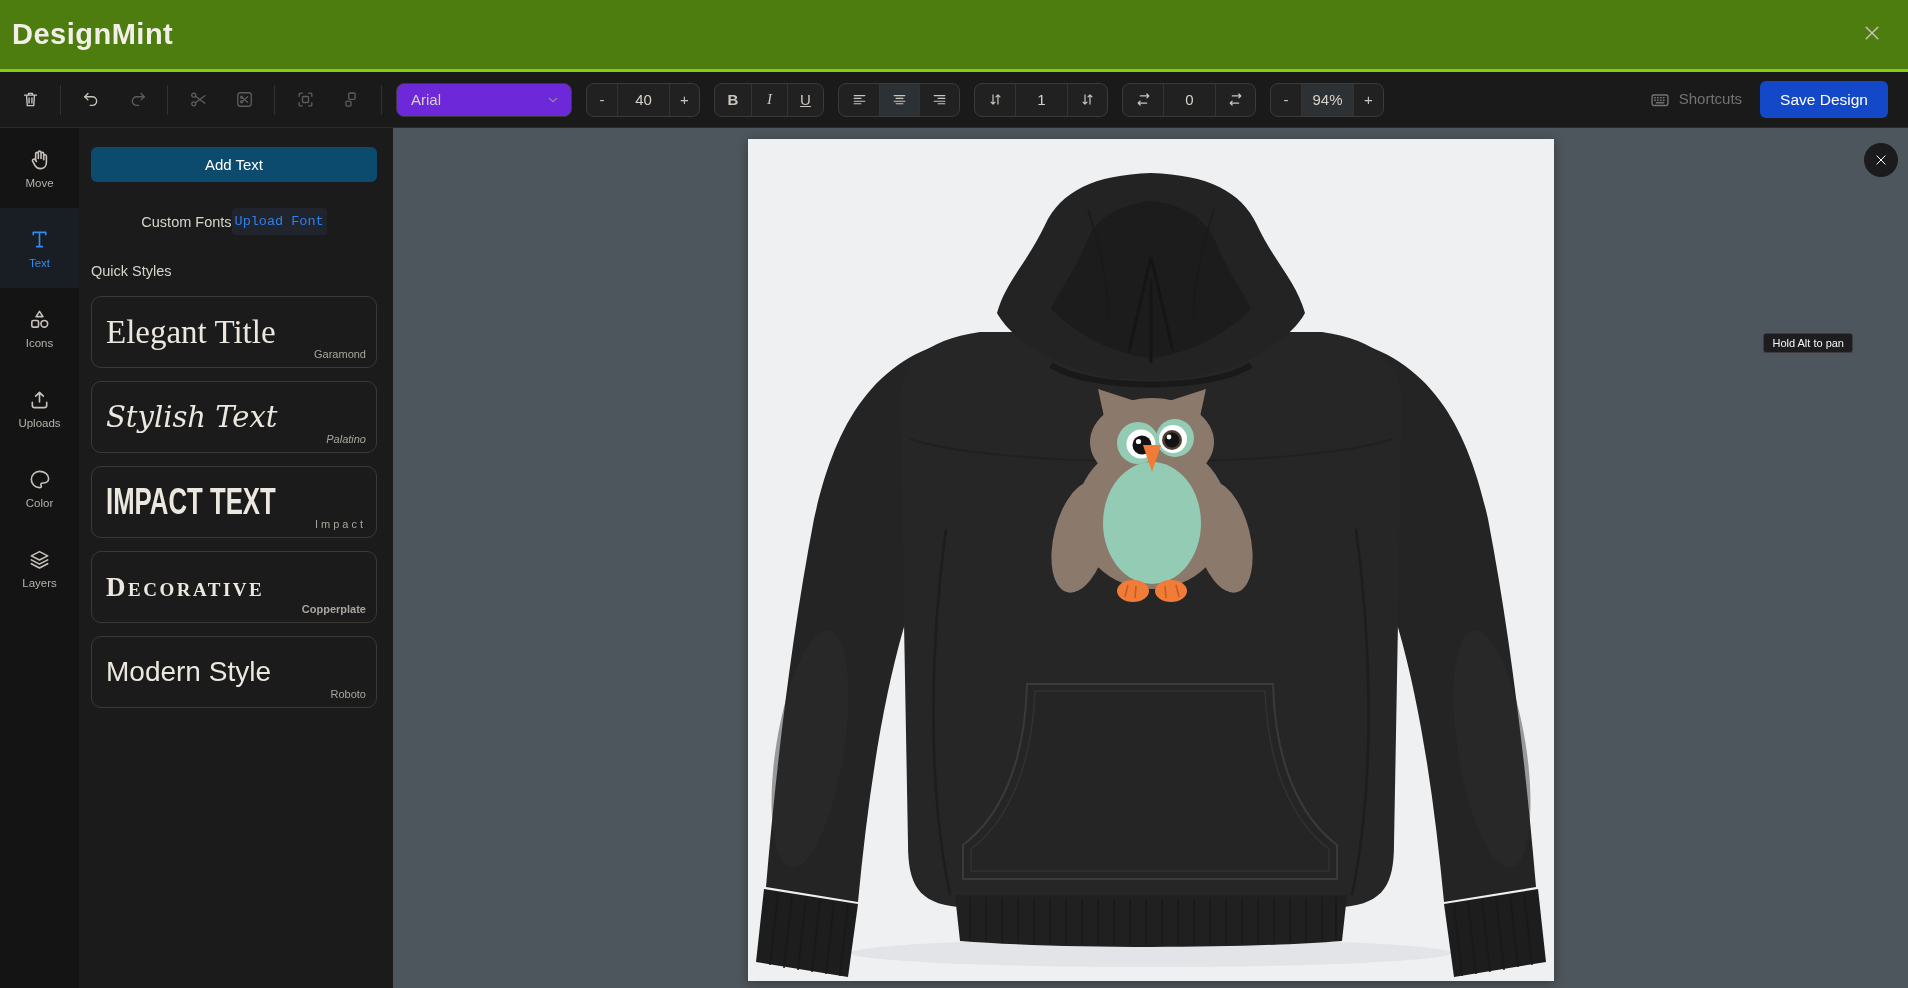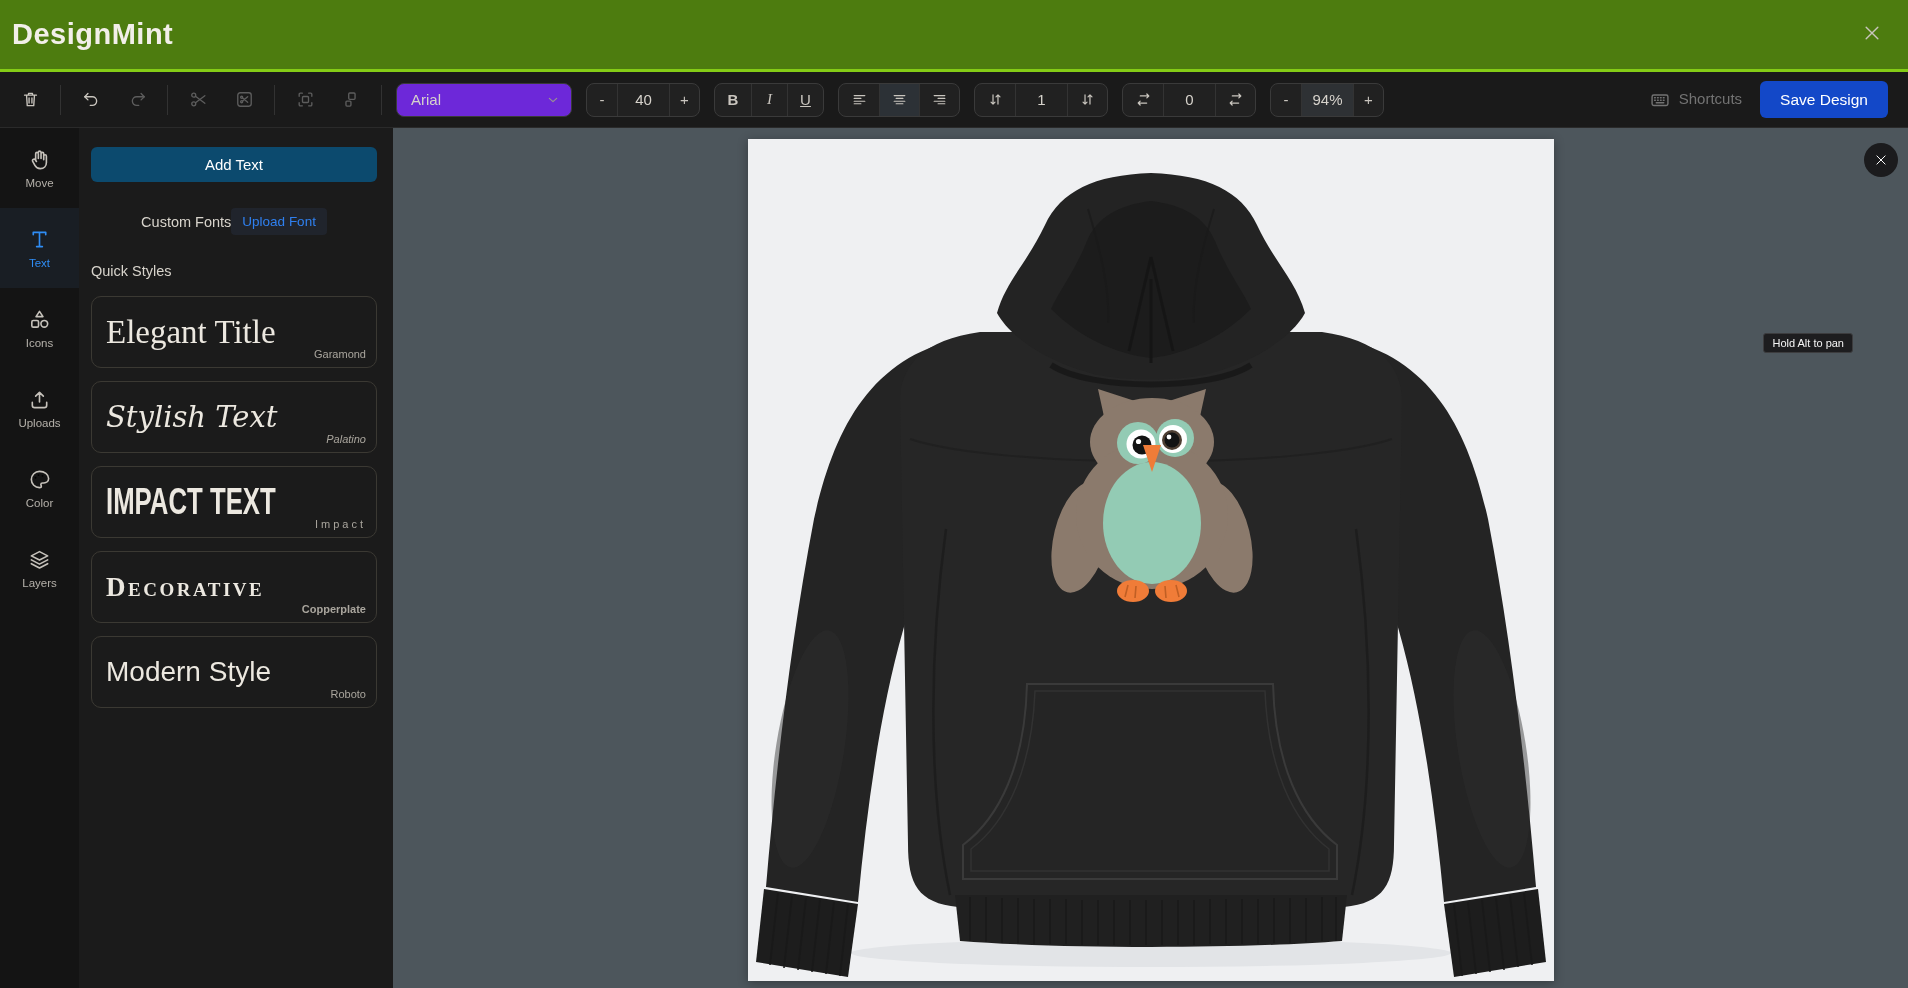--- a/index.html
+++ b/index.html
@@ -58,22 +58,22 @@
   .rail-item .lbl { font-size:11.5px; color:#b5b1aa; }
   .rail-item svg { width:23px; height:23px; }
   .rail-item.active { background:#191e24; color:#2f8df5; }
   .rail-item.active .lbl { color:#2f8df5; }
 
   .panel { width:314px; background:#1b1b1b; flex:0 0 auto; padding:19px 16px 0 12px; }
   .add-text-btn { width:100%; height:35px; background:#0c4a6e; color:#fff; border:none;
     border-radius:6px; font-size:15px; cursor:pointer; font-family:inherit; }
   .cf-row { margin-top:26px; display:flex; align-items:center; justify-content:center; }
   .cf-label, .qs-label { color:#d8d4cc; font-size:14.5px; }
-  .upload-font { background:#20242c; color:#2f80f0; font-size:13.5px; padding:6px 11px;
-    border:none; border-radius:4px; cursor:pointer; font-family:Liberation Sans, sans-serif; }
+  .upload-font { background:#20242c; color:#2f80f0; font-size:13.5px; padding:6px 3px;
+    border:none; border-radius:4px; cursor:pointer; font-family:Liberation Mono, monospace; }
   .qs-label { margin-top:28px; }
   .cards { margin-top:17px; display:flex; flex-direction:column; gap:13px; }
   .style-card { position:relative; height:72px; border:1px solid #3b3933; border-radius:10px;
     display:flex; align-items:center; padding:18px 14px; cursor:pointer; color:#ece8e0; }
   .style-card .fname { position:absolute; right:10px; bottom:7px; font-size:11px; color:#a9a59d; }
   .s-garamond .sample { font-family:"Liberation Serif", serif; font-size:33px; }
   .s-montserrat .sample { font-weight:800; font-size:29px; letter-spacing:.5px; }
   .s-montserrat .fname { font-weight:700; }
   .s-palatino .sample { font-family:"DejaVu Serif", serif; font-style:italic; font-size:29px; }
   .s-palatino .fname { font-style:italic; }

